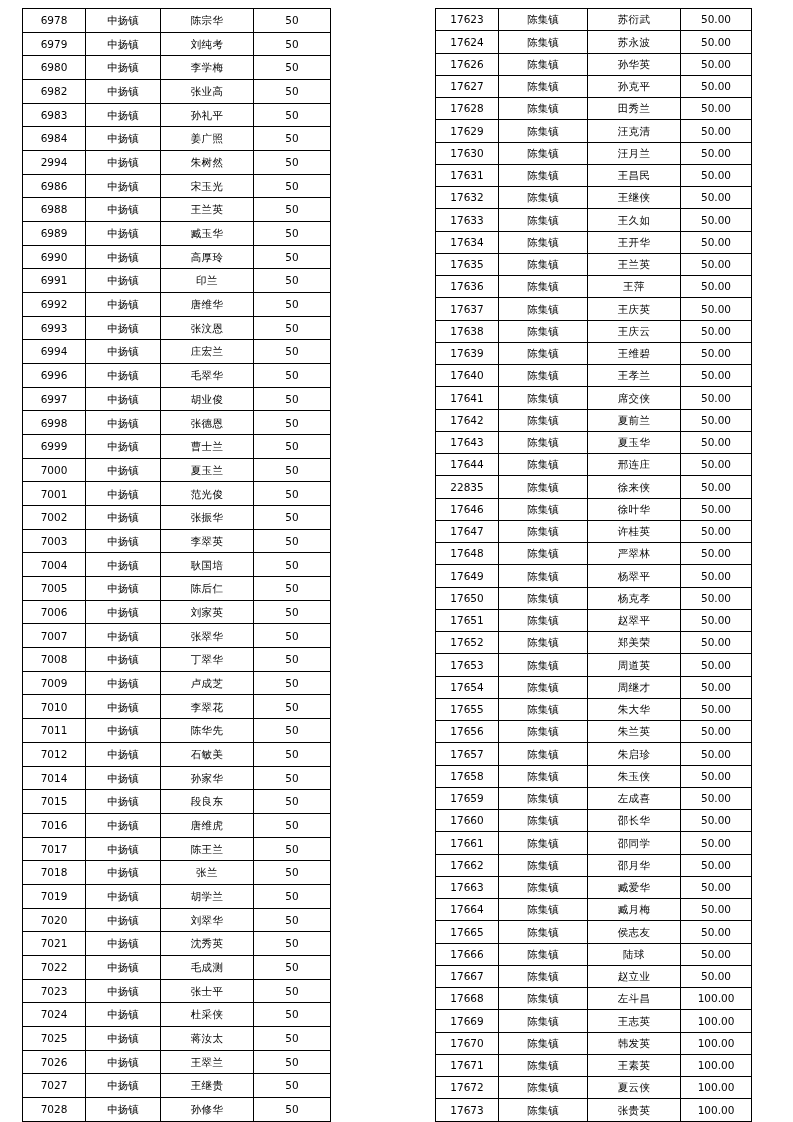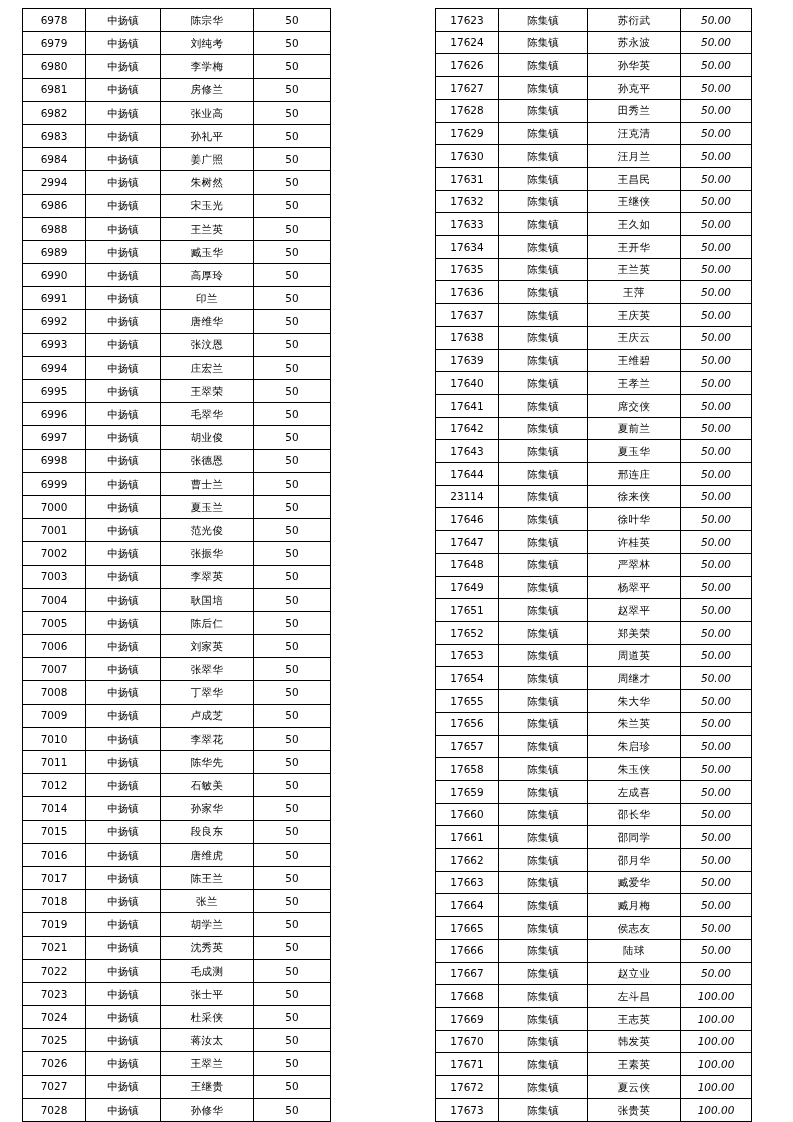--- a/index.html
+++ b/index.html
@@ -39,21 +39,21 @@
     white-space: nowrap;
   }
   .c-id    { width: 62px; }
   .c-town  { width: 74px; }
   .c-name  { width: 92px; }
   .c-amt   { width: 76px; }
 
   .right .c-id    { width: 62px; border-radius: 6px; }
   .right .c-town  { width: 88px; }
   .right .c-name  { width: 92px; }
-  .right .c-amt   { width: 70px; font-style: italic; }
+  .right .c-amt   { width: 70px; }
 
   .name-cell { letter-spacing: 0.4px; }
 </style>
 </head>
 <body>
 
 <div class="page">
 
   <table class="roster left">
     <tbody>
@@ -69,26 +69,20 @@
           <td class="c-name name-cell">刘纯考</td>
           <td class="c-amt">50</td>
         </tr>
         <tr>
           <td class="c-id">6980</td>
           <td class="c-town">中扬镇</td>
           <td class="c-name name-cell">李学梅</td>
           <td class="c-amt">50</td>
         </tr>
         <tr>
-          <td class="c-id">6981</td>
-          <td class="c-town">中扬镇</td>
-          <td class="c-name name-cell">房修兰</td>
-          <td class="c-amt">50</td>
-        </tr>
-        <tr>
           <td class="c-id">6982</td>
           <td class="c-town">中扬镇</td>
           <td class="c-name name-cell">张业高</td>
           <td class="c-amt">50</td>
         </tr>
         <tr>
           <td class="c-id">6983</td>
           <td class="c-town">中扬镇</td>
           <td class="c-name name-cell">孙礼平</td>
           <td class="c-amt">50</td>
@@ -147,26 +141,20 @@
           <td class="c-name name-cell">张汶恩</td>
           <td class="c-amt">50</td>
         </tr>
         <tr>
           <td class="c-id">6994</td>
           <td class="c-town">中扬镇</td>
           <td class="c-name name-cell">庄宏兰</td>
           <td class="c-amt">50</td>
         </tr>
         <tr>
-          <td class="c-id">6995</td>
-          <td class="c-town">中扬镇</td>
-          <td class="c-name name-cell">王翠荣</td>
-          <td class="c-amt">50</td>
-        </tr>
-        <tr>
           <td class="c-id">6996</td>
           <td class="c-town">中扬镇</td>
           <td class="c-name name-cell">毛翠华</td>
           <td class="c-amt">50</td>
         </tr>
         <tr>
           <td class="c-id">6997</td>
           <td class="c-town">中扬镇</td>
           <td class="c-name name-cell">胡业俊</td>
           <td class="c-amt">50</td>
@@ -288,20 +276,26 @@
         <tr>
           <td class="c-id">7018</td>
           <td class="c-town">中扬镇</td>
           <td class="c-name name-cell">张兰</td>
           <td class="c-amt">50</td>
         </tr>
         <tr>
           <td class="c-id">7019</td>
           <td class="c-town">中扬镇</td>
           <td class="c-name name-cell">胡学兰</td>
+          <td class="c-amt">50</td>
+        </tr>
+        <tr>
+          <td class="c-id">7020</td>
+          <td class="c-town">中扬镇</td>
+          <td class="c-name name-cell">刘翠华</td>
           <td class="c-amt">50</td>
         </tr>
         <tr>
           <td class="c-id">7021</td>
           <td class="c-town">中扬镇</td>
           <td class="c-name name-cell">沈秀英</td>
           <td class="c-amt">50</td>
         </tr>
         <tr>
           <td class="c-id">7022</td>
@@ -470,21 +464,21 @@
           <td class="c-name name-cell">夏玉华</td>
           <td class="c-amt">50.00</td>
         </tr>
         <tr>
           <td class="c-id">17644</td>
           <td class="c-town">陈集镇</td>
           <td class="c-name name-cell">邢连庄</td>
           <td class="c-amt">50.00</td>
         </tr>
         <tr>
-          <td class="c-id">23114</td>
+          <td class="c-id">22835</td>
           <td class="c-town">陈集镇</td>
           <td class="c-name name-cell">徐来侠</td>
           <td class="c-amt">50.00</td>
         </tr>
         <tr>
           <td class="c-id">17646</td>
           <td class="c-town">陈集镇</td>
           <td class="c-name name-cell">徐叶华</td>
           <td class="c-amt">50.00</td>
         </tr>
@@ -497,20 +491,26 @@
         <tr>
           <td class="c-id">17648</td>
           <td class="c-town">陈集镇</td>
           <td class="c-name name-cell">严翠林</td>
           <td class="c-amt">50.00</td>
         </tr>
         <tr>
           <td class="c-id">17649</td>
           <td class="c-town">陈集镇</td>
           <td class="c-name name-cell">杨翠平</td>
+          <td class="c-amt">50.00</td>
+        </tr>
+        <tr>
+          <td class="c-id">17650</td>
+          <td class="c-town">陈集镇</td>
+          <td class="c-name name-cell">杨克孝</td>
           <td class="c-amt">50.00</td>
         </tr>
         <tr>
           <td class="c-id">17651</td>
           <td class="c-town">陈集镇</td>
           <td class="c-name name-cell">赵翠平</td>
           <td class="c-amt">50.00</td>
         </tr>
         <tr>
           <td class="c-id">17652</td>

